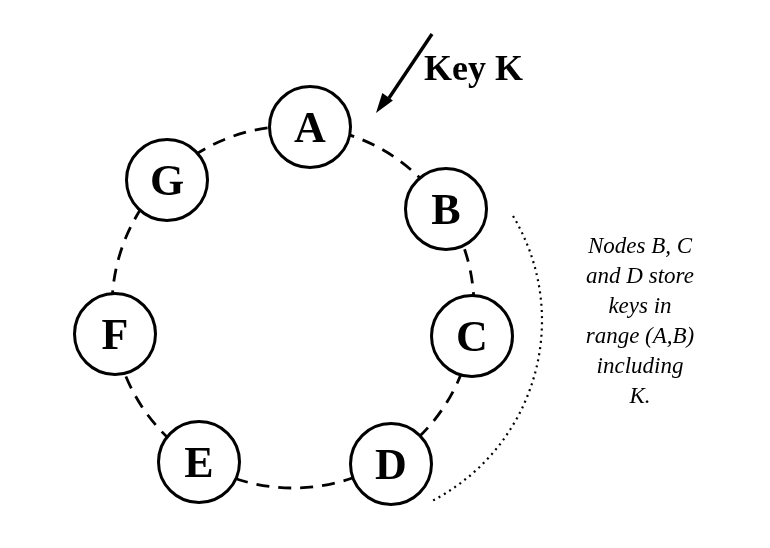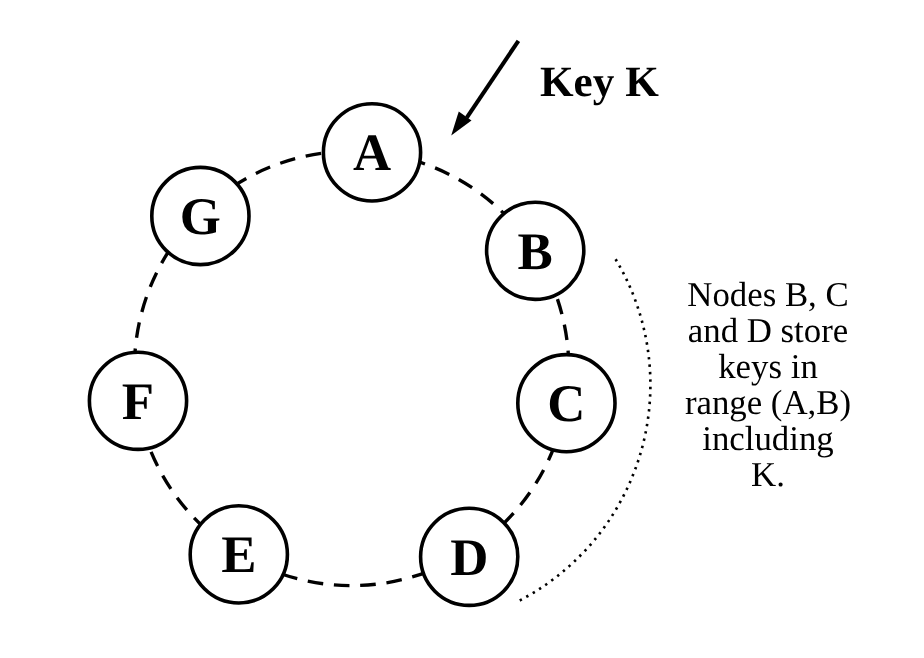--- a/index.html
+++ b/index.html
@@ -54,37 +54,38 @@
     background: #ffffff;
     display: flex;
     align-items: center;
     justify-content: center;
     font-size: 44px;
     font-weight: bold;
     color: #000000;
   }
   .key-label {
     position: absolute;
-    left: 450px;
+    left: 424px;
     top: 47px;
     font-size: 36px;
     font-weight: bold;
     color: #000000;
     white-space: nowrap;
   }
   .annotation {
     position: absolute;
     left: 550px;
     top: 231px;
     width: 180px;
-    font-size: 29px;
+    font-size: 23px;
     line-height: 30px;
     text-align: center;
     color: #000000;
     white-space: pre-line;
+    font-style: italic;
   }
 </style>
 </head>
 <body>
 
 <div class="canvas">
 
   <svg class="lines-svg" viewBox="0 0 770 548">
 
     <circle class="ring" cx="293" cy="307" r="181"></circle>

